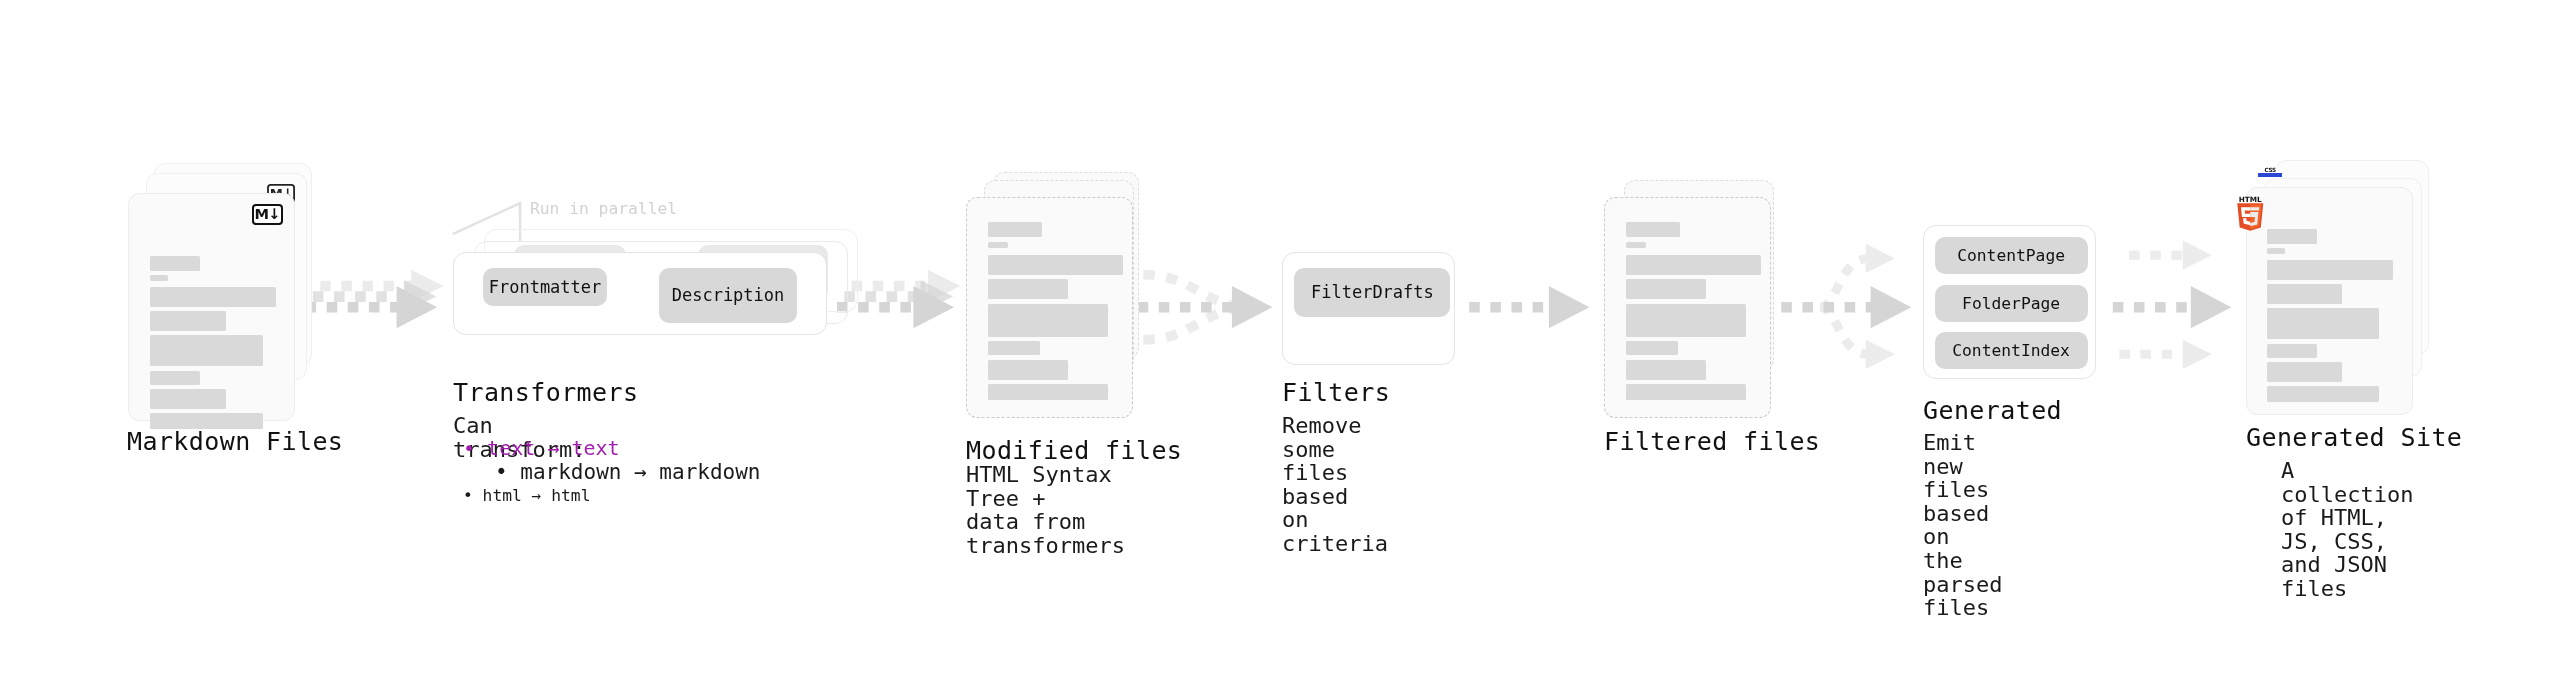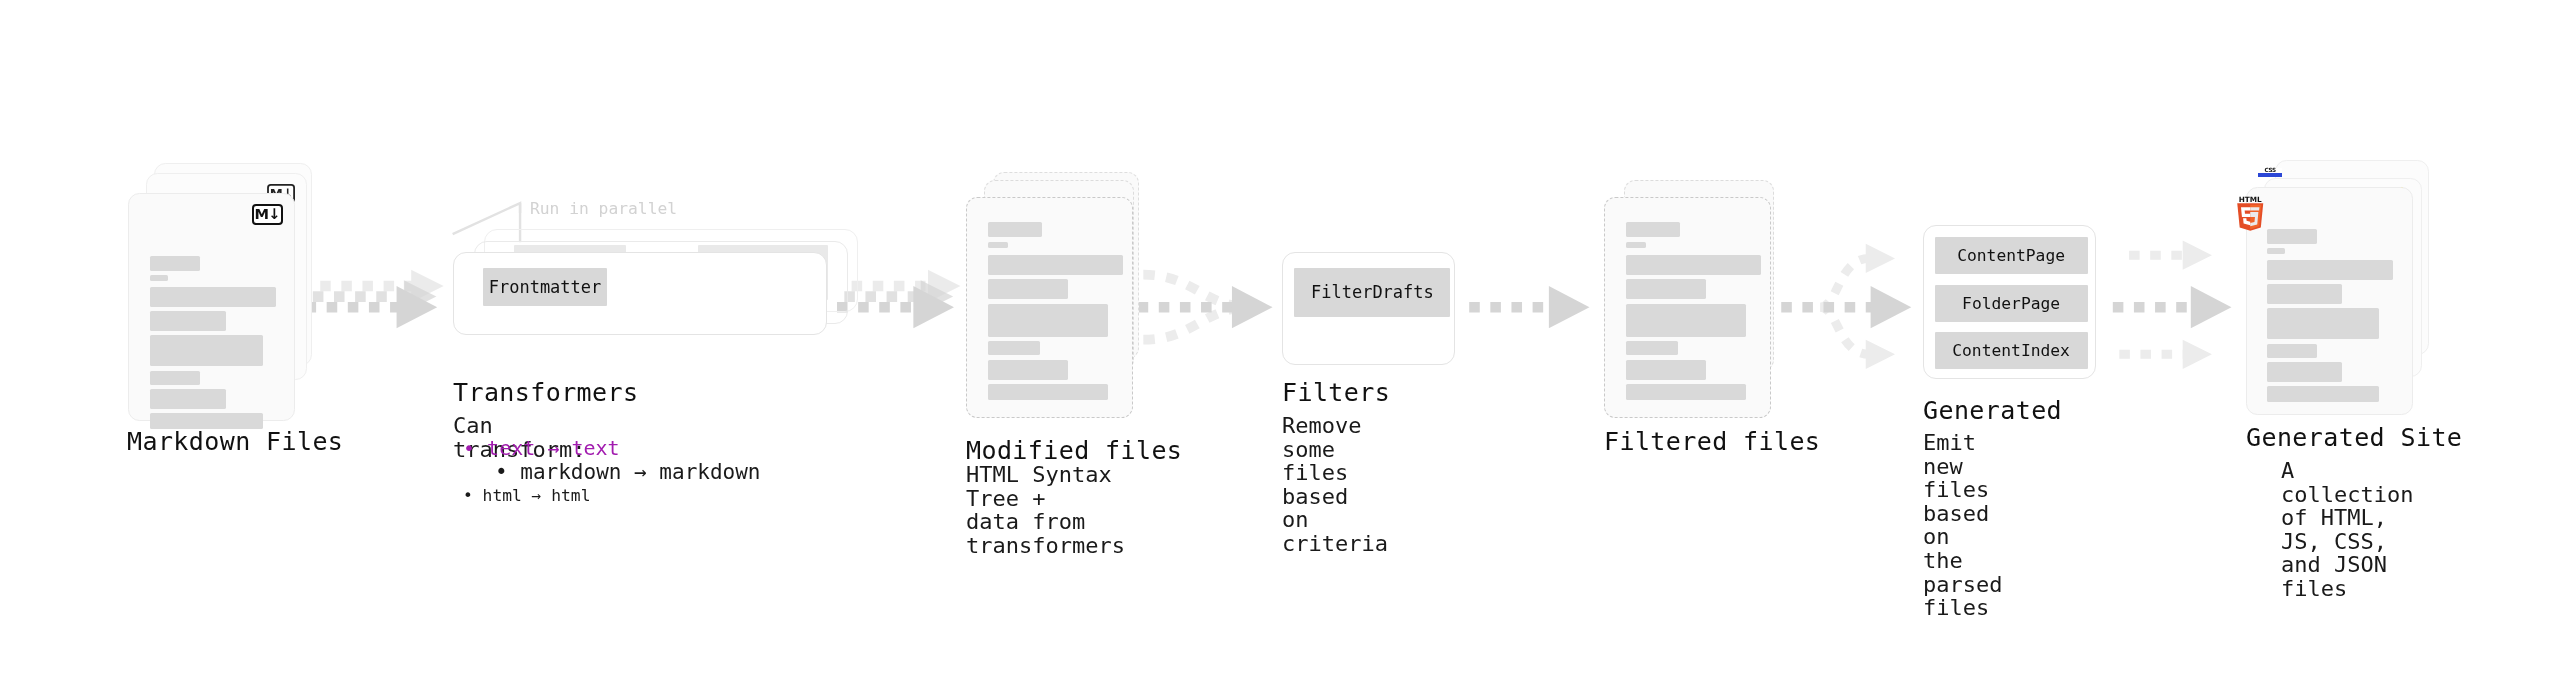--- a/index.html
+++ b/index.html
@@ -68,21 +68,21 @@
   }
 
   
   .panel{
     position:absolute;box-sizing:border-box;
     background:#ffffff;border:1.6px solid #e4e4e4;border-radius:13px;
   }
   .panel.ghost{background:transparent;border-color:#efefef;}
   .pill{
     position:absolute;box-sizing:border-box;
-    background:#d8d8d8;border-radius:1px;
+    background:#d8d8d8;border-radius:10px;
     display:flex;align-items:center;justify-content:center;
     font-size:17px;color:#111;white-space:nowrap;
   }
   .pill.ghost{background:#e9e9e9;}
   .pill.ghost2{background:#e3e3e3;}
 
   .parallel-label{
     position:absolute;font-size:16.3px;color:#d2d2d2;white-space:nowrap;
   }
 
@@ -214,20 +214,21 @@
       <div class="pill ghost" style="left:213px;top:14.6px;width:130px;height:55px;"></div>
     </div>
 
     <div class="panel ghost" style="left:474px;top:241px;width:374px;height:83px;border-color:#eaeaea;">
       <div class="pill ghost2" style="left:29px;top:14.6px;width:112px;height:55px;"></div>
       <div class="pill ghost2" style="left:213px;top:14.6px;width:130px;height:55px;"></div>
     </div>
 
     <div class="panel" style="left:453px;top:252px;width:374px;height:83px;border-color:#e4e4e4;">
       <div class="pill" style="left:29px;top:14.6px;width:124px;height:38px;">Frontmatter</div>
+      <div class="pill" style="left:205px;top:14.6px;width:138px;height:55px;">Description</div>
     </div>
 
     <div class="parallel-label" style="left:530px;top:199px;">Run in parallel</div>
 
     <div class="stage-title abs" style="left:453px;top:378px;">Transformers</div>
 
     <div class="stage-desc abs" style="left:453px;top:414px;">Can transform:</div>
 
     <div class="abs" style="left:463px;top:437px;">
       <div style="font-size:20px;line-height:23.6px;color:#a21caf;white-space:nowrap;">

